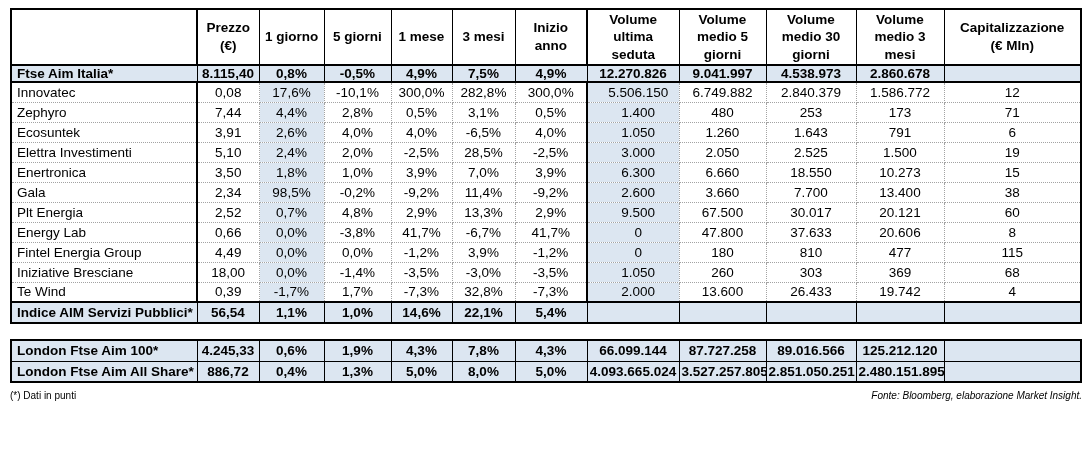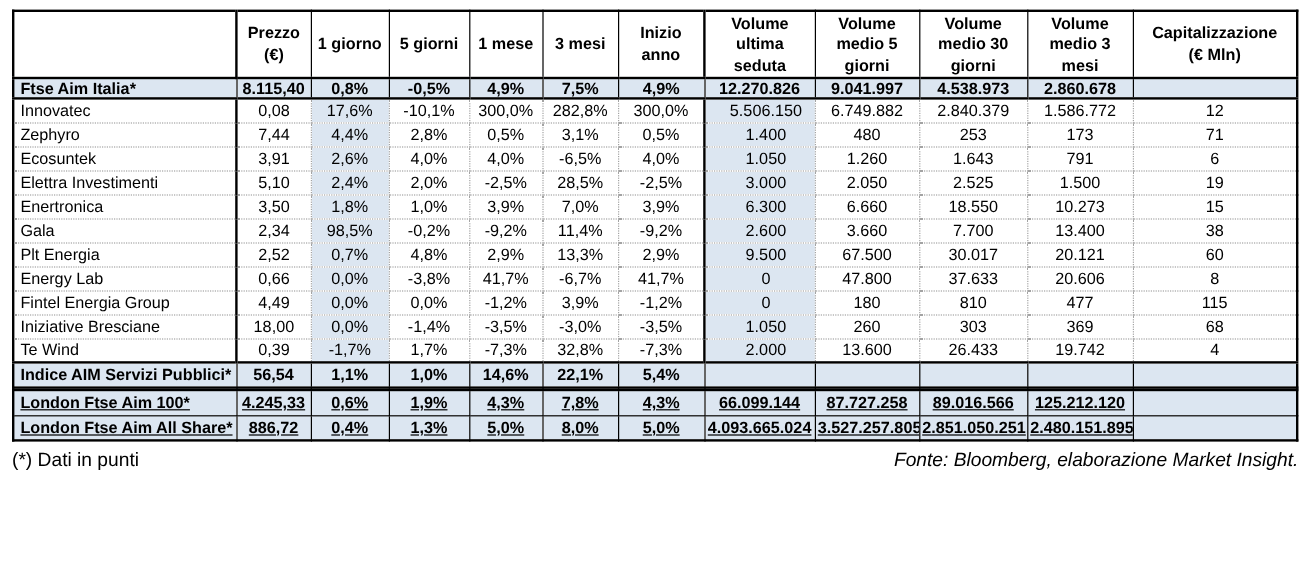--- a/index.html
+++ b/index.html
@@ -40,28 +40,28 @@
   }
   tr.row-company td{border:1px dotted var(--dot);}
   tr.row-company td.col-name{border-right:2px solid var(--line);}
   tr.row-company td.c-g1{background:var(--shade);}
   tr.row-company td.c-vus{background:var(--shade);border-left:2px solid var(--line);padding-left:12px;}
   tr.row-footer td{
     background:var(--shade);font-weight:700;
     border:1px solid var(--line);border-top:2px solid var(--line);
     height:21px;
   }
-  table.london{text-decoration:underline;}
+  table.london{margin-top:15px;}
   table.london td{
     background:var(--shade);font-weight:700;
     border:1px solid var(--line);height:21px;
   }
   .footnotes{
     display:flex;justify-content:space-between;align-items:flex-start;
-    width:1072px;margin-top:7px;font-size:16px;
+    width:1072px;margin-top:7px;font-size:10px;
   }
   .source{font-style:italic;}
 </style>
 </head>
 <body>
 
 <div class="wrap">
 
   <table class="boxed main">
     <colgroup>

